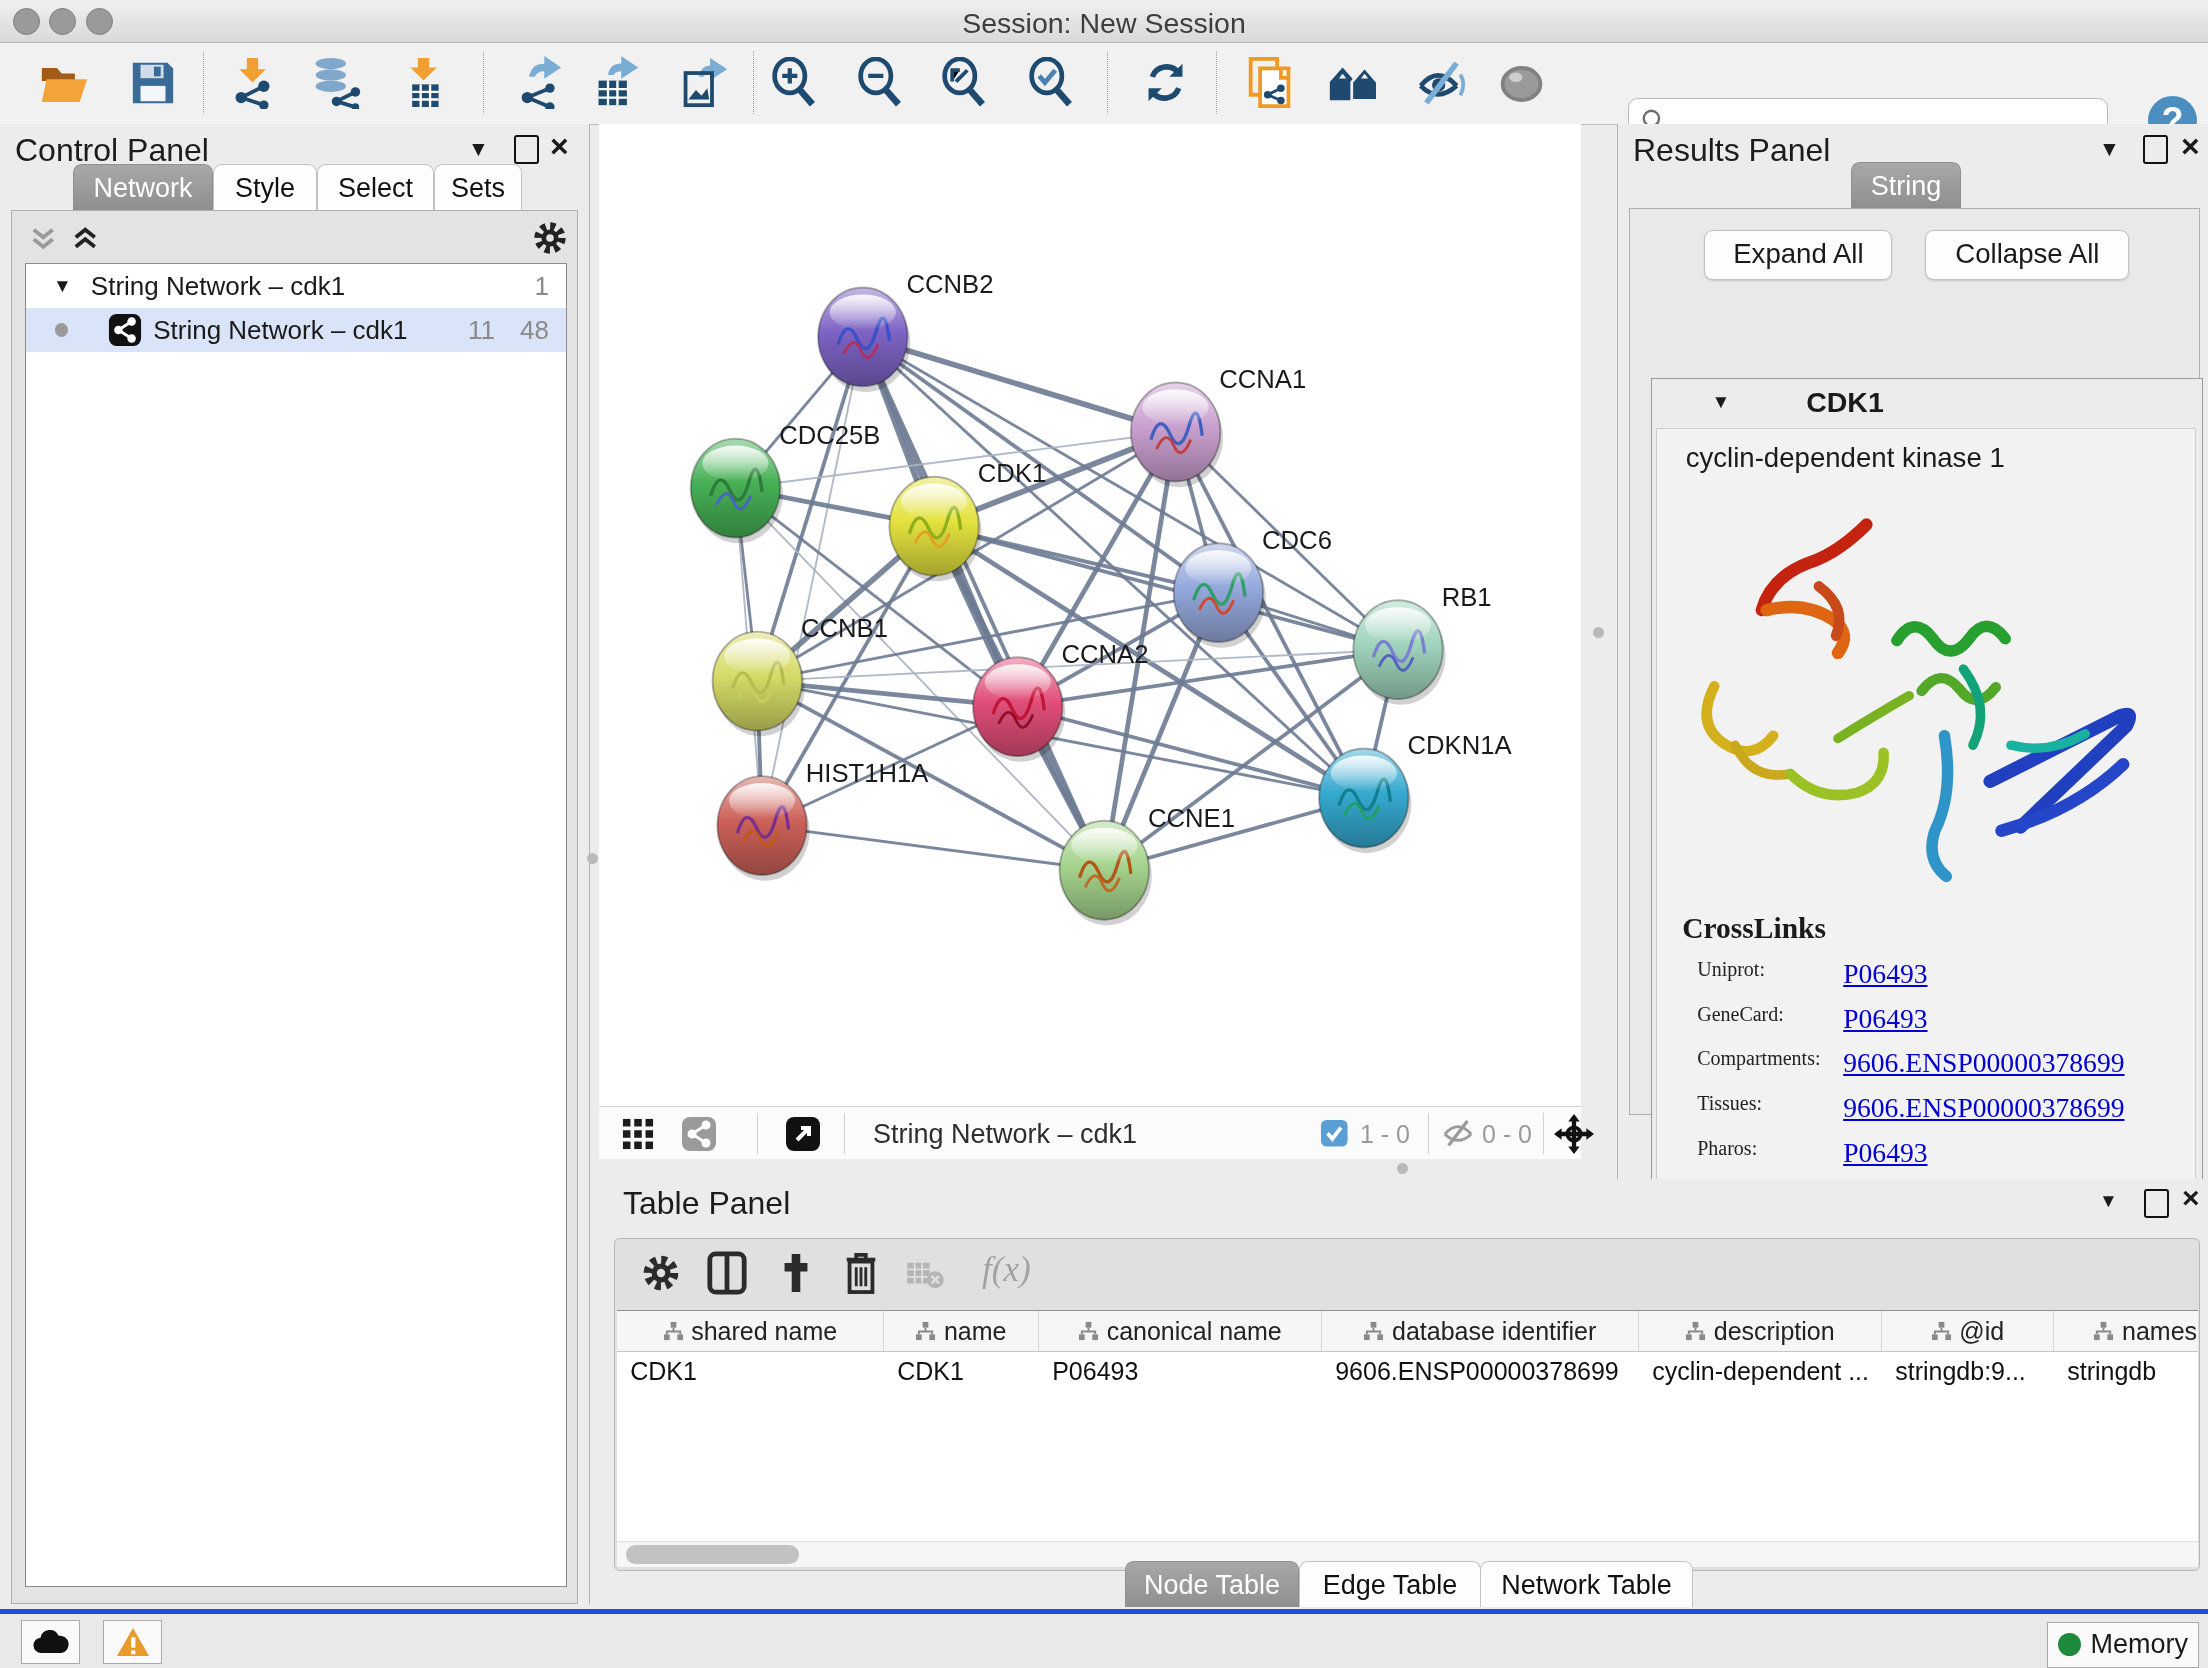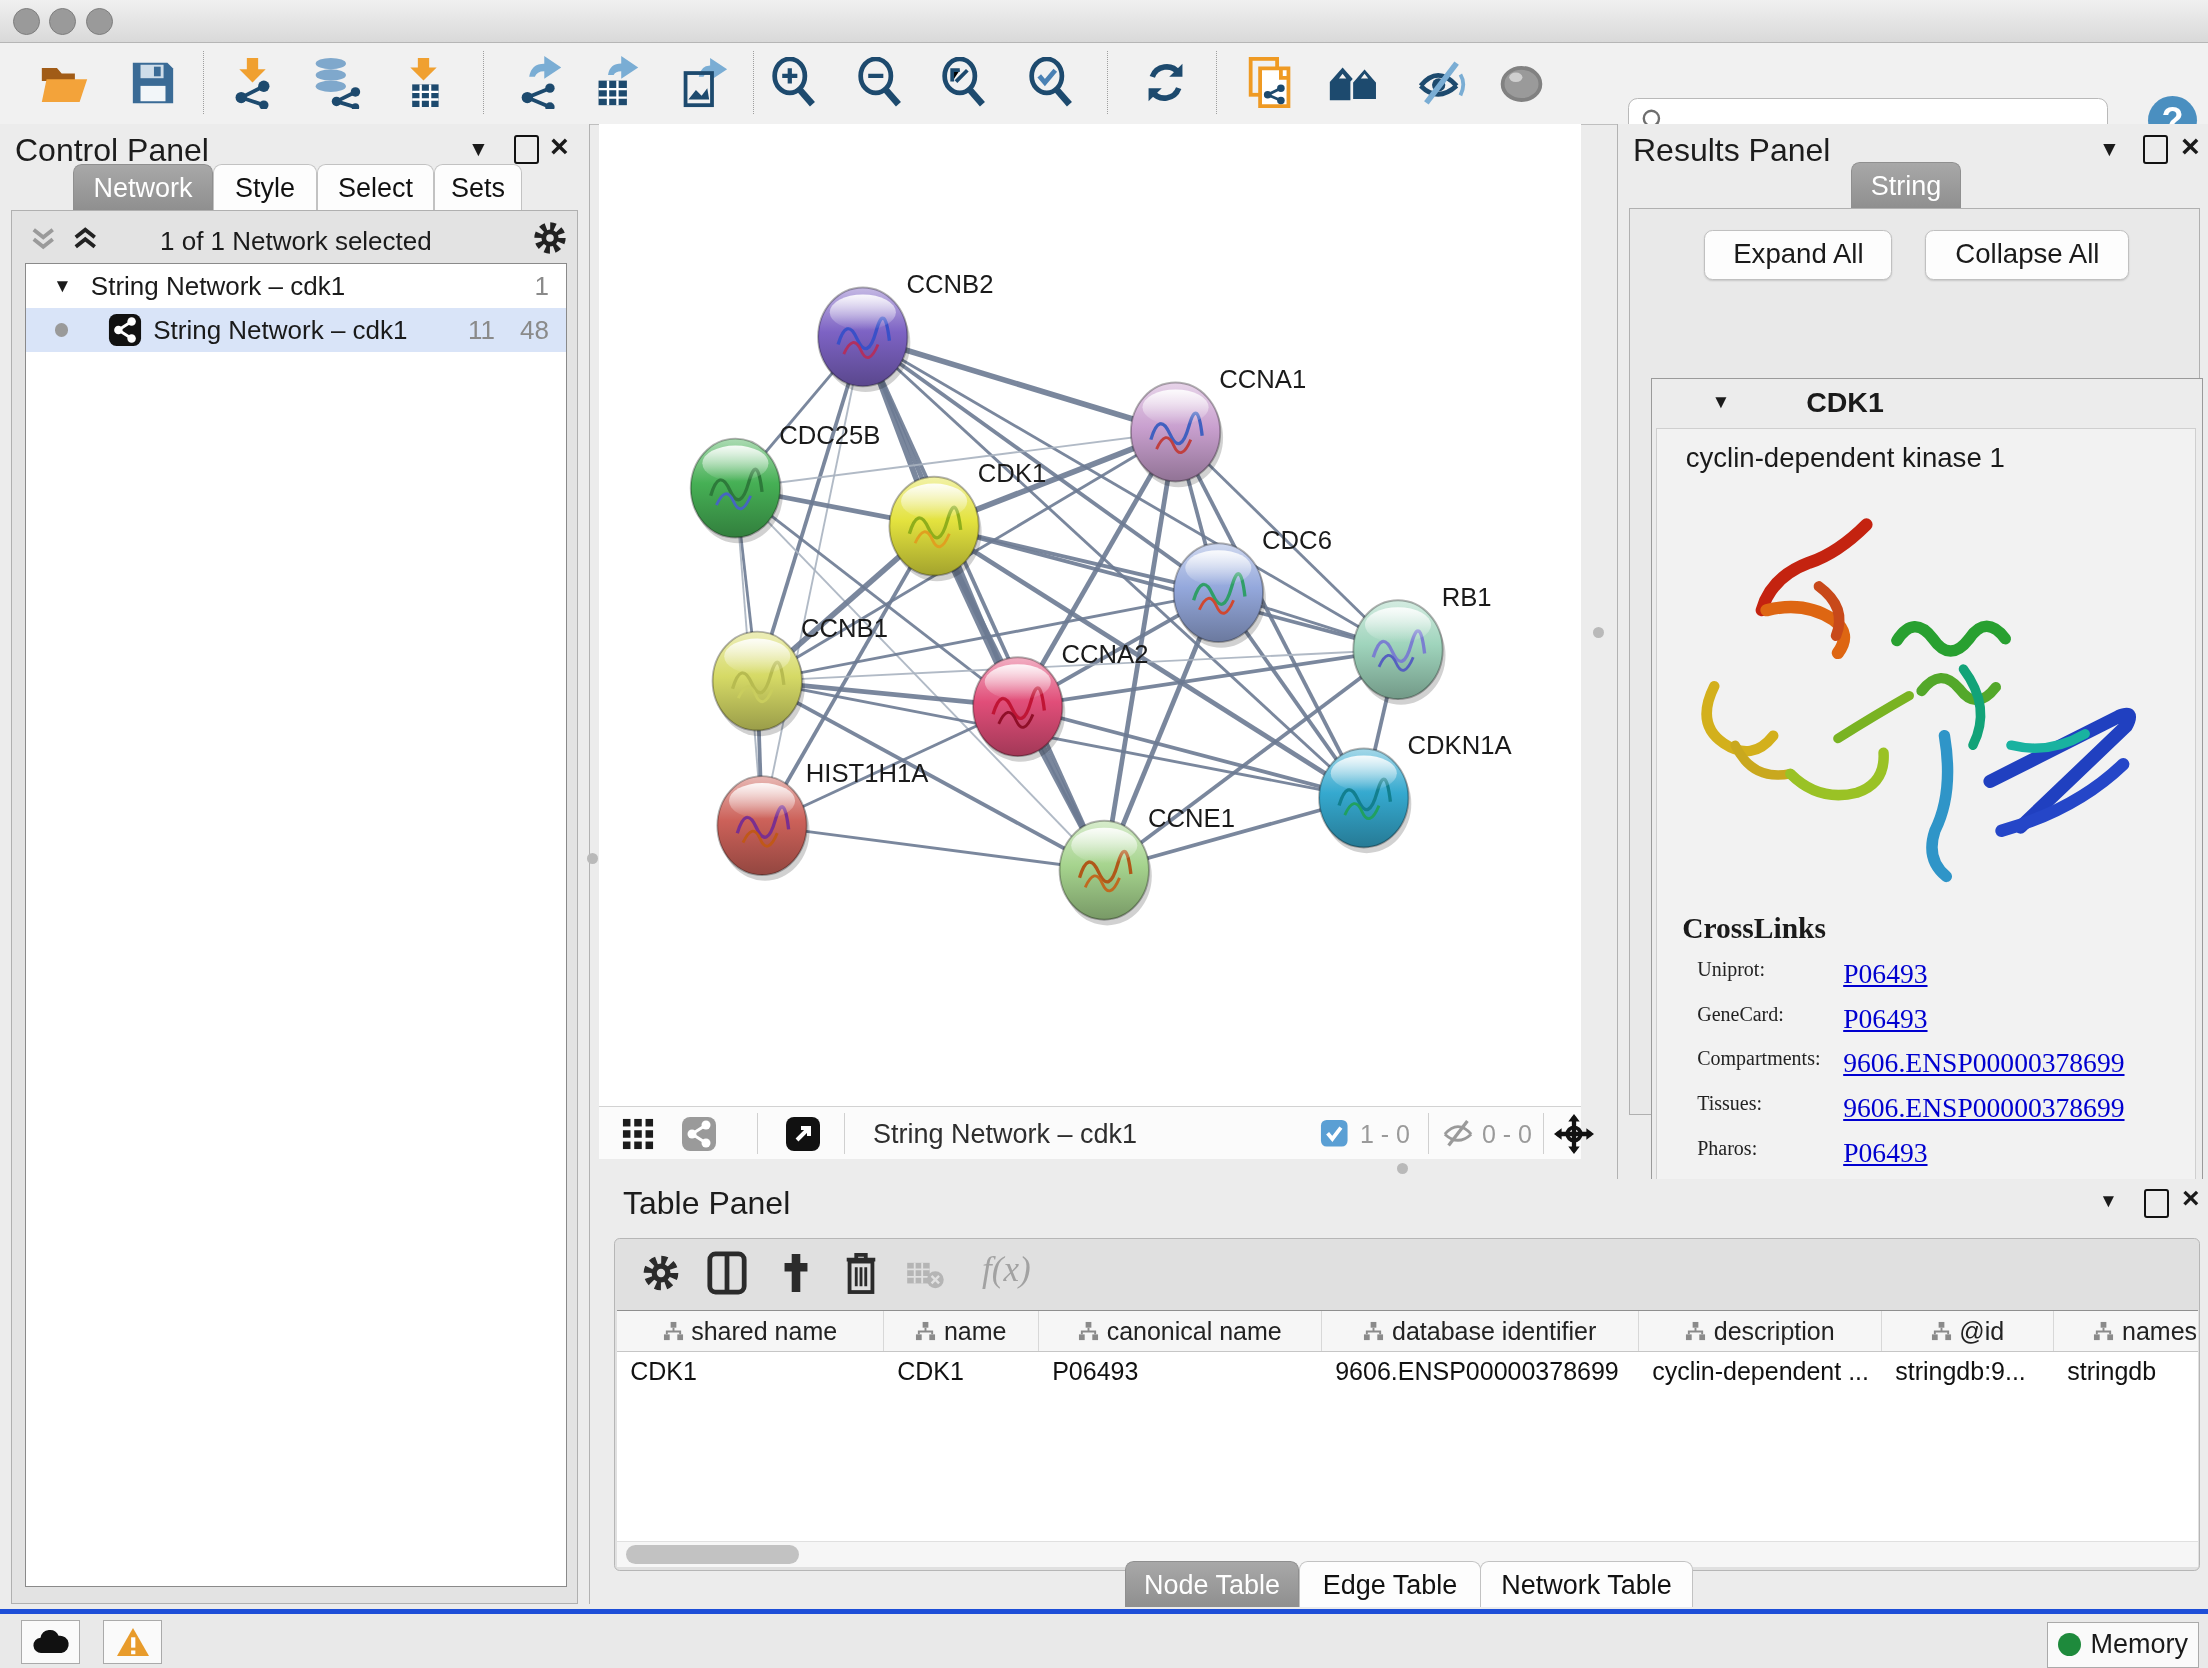--- a/index.html
+++ b/index.html
@@ -74,20 +74,21 @@
 </style>
 </head>
 <body>
 
 <div id="win">
 
   <div class="abs titlebar">
     <div class="abs tl" style="left:13.3px"></div>
     <div class="abs tl" style="left:49px"></div>
     <div class="abs tl" style="left:86px"></div>
+    <div class="abs wtitle">Session: New Session</div>
   </div>
 
   <div class="abs toolbar">
     <div class="abs picon" style="left:38px">
       <svg width="51" height="46" viewBox="0 0 54 48">
           <path d="M3 8 h16 l5 6 h14 v8 H3z" fill="#a15c17"></path>
           <path d="M8 20 h43 l-8 24 H3 z" fill="#f3a33a"></path>
         </svg>
     </div>
     <div class="abs picon" style="left:126px">
@@ -260,21 +261,20 @@
       <div class="abs" style="left:17px;top:13.3px">
         <svg width="28.5" height="28.5" viewBox="0 0 30 30">
             <path d="M5 6 l10 8 10-8 M5 16 l10 8 10-8" fill="none" stroke="#9a9a9a" stroke-width="4"></path>
           </svg>
       </div>
       <div class="abs" style="left:59px;top:13.3px">
         <svg width="28.5" height="28.5" viewBox="0 0 30 30">
             <path d="M5 24 l10-8 10 8 M5 14 l10-8 10 8" fill="none" stroke="#222" stroke-width="4"></path>
           </svg>
       </div>
-      <div class="abs" style="left:0;width:567px;top:15px;text-align:center;font-size:26px">1 of 1 Network selected</div>
       <div class="abs" style="left:519px;top:7.6px">
         <svg width="38" height="38" viewBox="0 0 40 40">
             <circle cx="20" cy="20" r="12" fill="none" stroke="#222" stroke-width="9" stroke-dasharray="5 4.4"></circle>
             <circle cx="20" cy="20" r="9" fill="#222"></circle>
             <circle cx="20" cy="20" r="4" fill="#e3e3e3"></circle>
           </svg>
       </div>
     </div>
 
     <div class="abs treebox">

